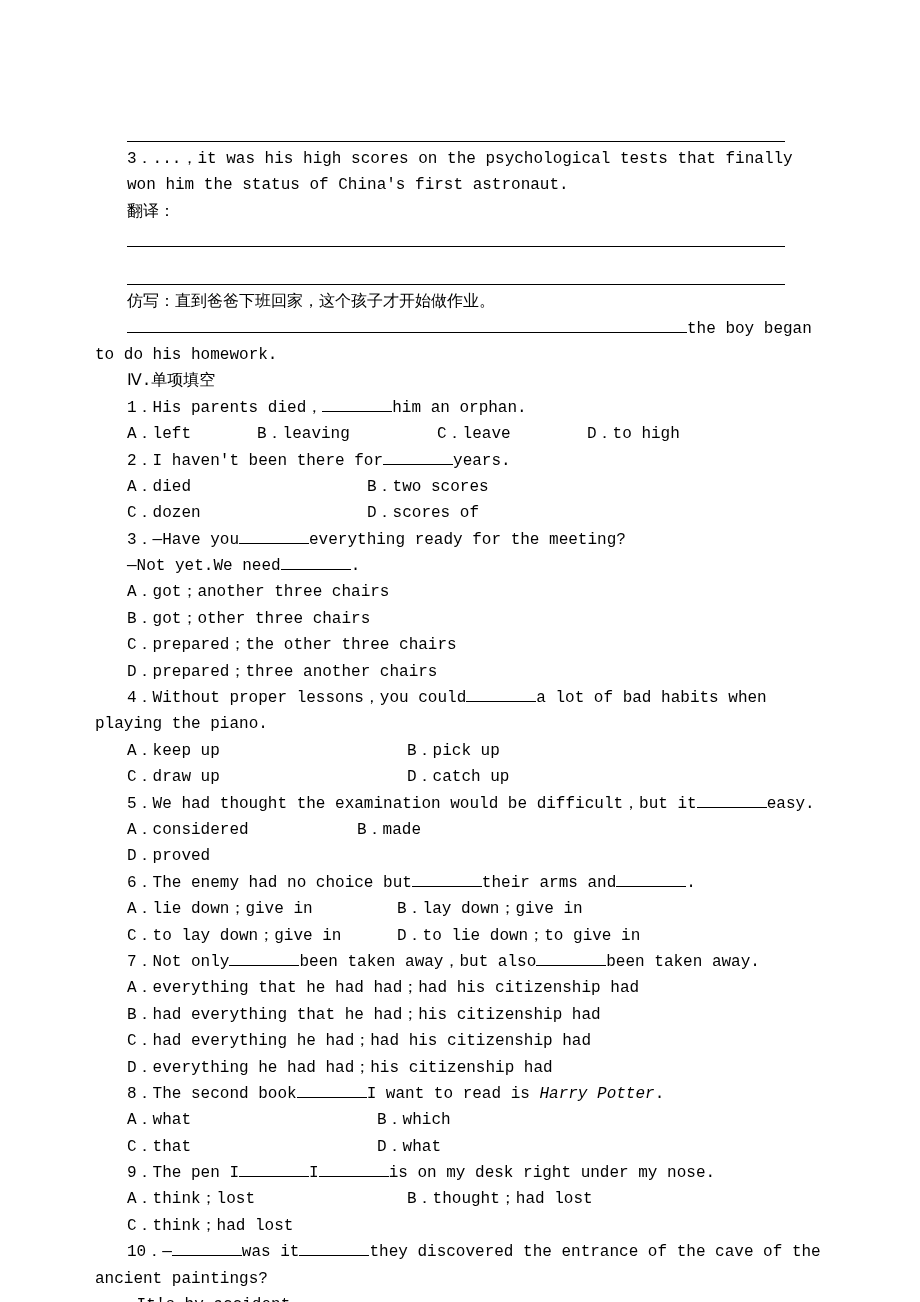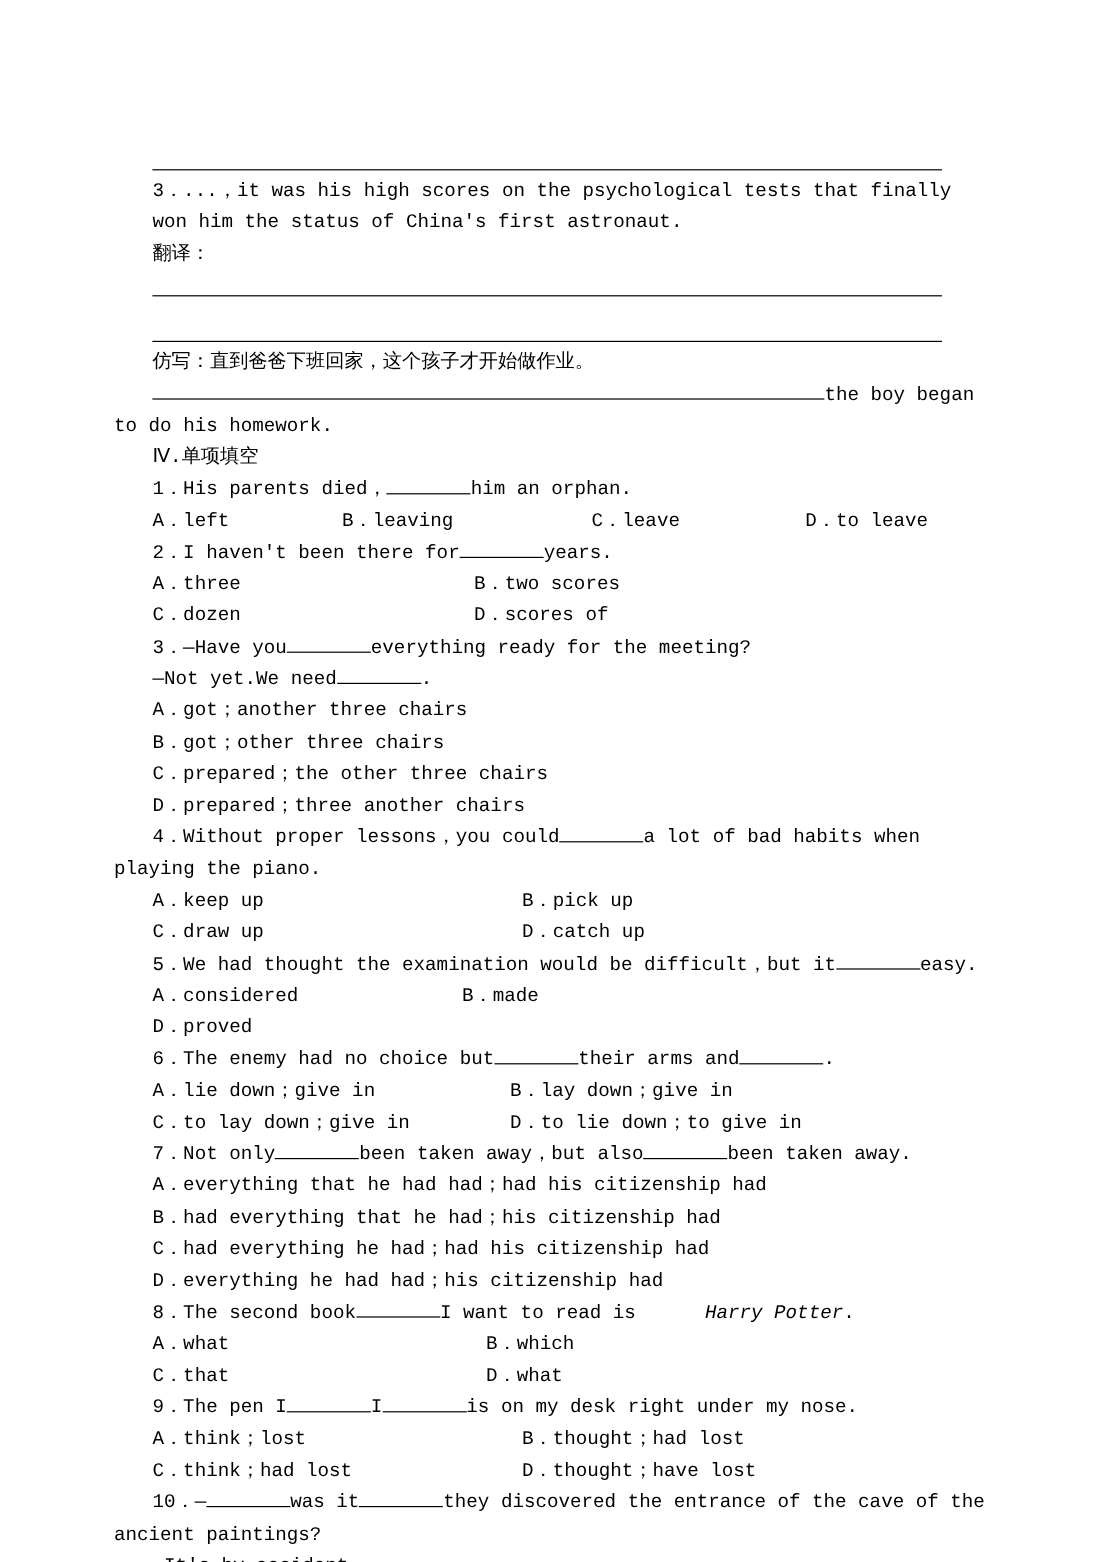--- a/index.html
+++ b/index.html
@@ -38,23 +38,23 @@
       vertical-align: baseline;
     }
     .fill-blank-long {
       display: inline-block;
       border-bottom: 1px solid #000;
       width: 560px;
       height: 16px;
       vertical-align: baseline;
       margin-left: 32px;
     }
-    .italic { font-style: italic; margin-left: 48px; }
+    .italic { font-style: italic; }
     .bold { font-weight: normal; }
-    .opts { display: flex; gap: 28px; }
+    .opts { display: flex; }
     .opt-col { display: inline-block; }
     .roman { font-weight: normal; }
   </style>
 </head>
 <body>
 
 <div class="blank-line-2"></div>
 
 <div class="indent">
   <span>3．...，</span><span class="bold">it was</span><span> his high scores on the psychological tests </span><span class="bold">that</span><span> finally won him the status of China's first astronaut.</span>
@@ -71,28 +71,28 @@
 
 <div class="indent roman">Ⅳ.单项填空</div>
 
 <div class="indent">
   <span>1．His parents died，</span><span class="fill-blank"></span><span>him an orphan.</span>
 </div>
 <div class="indent opts">
   <span class="opt-col" style="width:130px">A．left</span>
   <span class="opt-col" style="width:180px">B．leaving</span>
   <span class="opt-col" style="width:150px">C．leave</span>
-  <span class="opt-col">D．to leave</span>
+  <span class="opt-col">D．to high</span>
 </div>
 
 <div class="indent">
   <span>2．I haven't been there for</span><span class="fill-blank"></span><span>years.</span>
 </div>
 <div class="indent opts">
-  <span class="opt-col" style="width:240px">A．three</span>
+  <span class="opt-col" style="width:240px">A．died</span>
   <span class="opt-col">B．two scores</span>
 </div>
 <div class="indent opts">
   <span class="opt-col" style="width:240px">C．dozen</span>
   <span class="opt-col">D．scores of</span>
 </div>
 
 <div class="indent">
   <span>3．—Have you</span><span class="fill-blank"></span><span>everything ready for the meeting?</span>
 </div>
@@ -161,19 +161,18 @@
 
 <div class="indent">
   <span>9．The pen I</span><span class="fill-blank"></span><span>I</span><span class="fill-blank"></span><span>is on my desk right under my nose.</span>
 </div>
 <div class="indent opts">
   <span class="opt-col" style="width:280px">A．think；lost</span>
   <span class="opt-col">B．thought；had lost</span>
 </div>
 <div class="indent opts">
   <span class="opt-col" style="width:280px">C．think；had lost</span>
-  <span class="opt-col">D．thought；have lost</span>
 </div>
 
 <div>
   <span class="indent" style="display:inline-block"></span><span>10．—</span><span class="fill-blank"></span><span>was it</span><span class="fill-blank"></span><span>they discovered the entrance of the cave of the ancient paintings?</span>
 </div>
 <div class="indent">—It's by accident.</div>
 
 </body></html>

